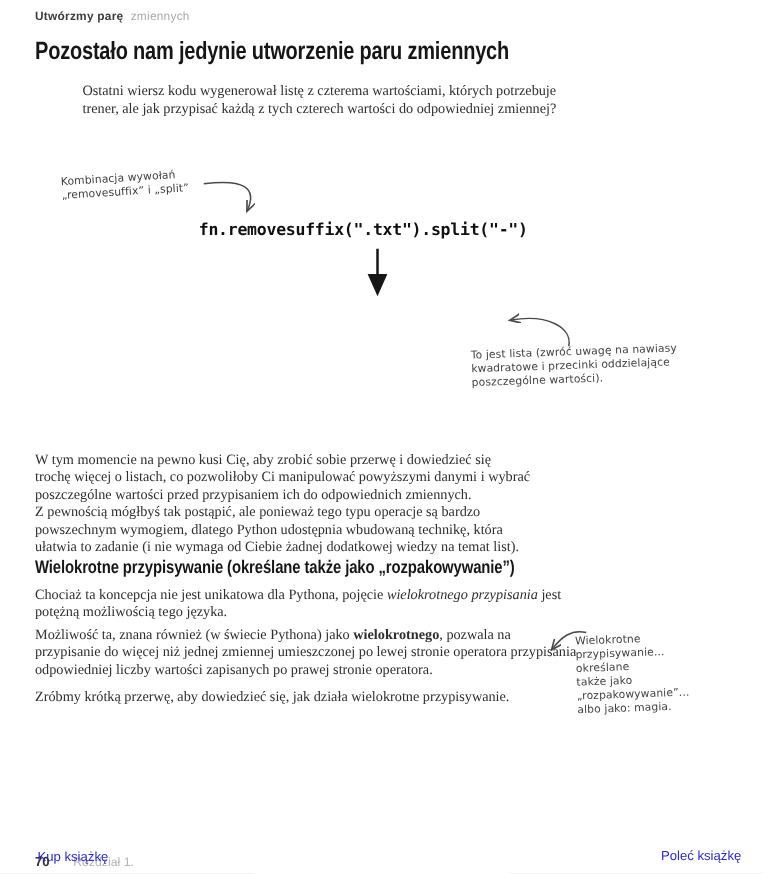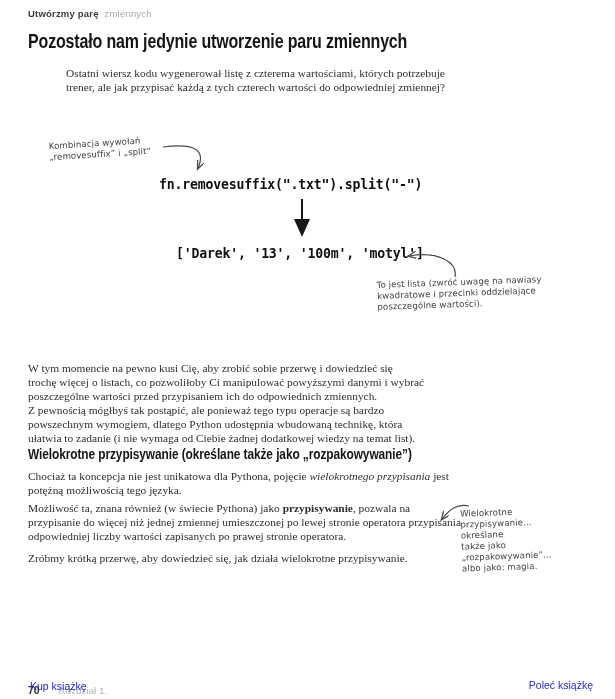--- a/index.html
+++ b/index.html
@@ -96,38 +96,37 @@
   <div class="h1">Pozostało nam jedynie utworzenie paru zmiennych</div>
 
   <div class="para pre p-intro">Ostatni wiersz kodu wygenerował listę z czterema wartościami, których potrzebuje
 trener, ale jak przypisać każdą z tych czterech wartości do odpowiedniej zmiennej?</div>
 
   <div class="hand note-combo">Kombinacja wywołań
 „removesuffix” i „split”</div>
 
   <div class="code code-expr">fn.removesuffix(".txt").split("-")</div>
 
-  <div class="code code-result">['Darek', '13', '100m', 'motyl']</div>
 
   <div class="hand note-list">To jest lista (zwróć uwagę na nawiasy
 kwadratowe i przecinki oddzielające
 poszczególne wartości).</div>
 
   <div class="para pre p-lists">W tym momencie na pewno kusi Cię, aby zrobić sobie przerwę i dowiedzieć się
 trochę więcej o listach, co pozwoliłoby Ci manipulować powyższymi danymi i wybrać
 poszczególne wartości przed przypisaniem ich do odpowiednich zmiennych.
 Z pewnością mógłbyś tak postąpić, ale ponieważ tego typu operacje są bardzo
 powszechnym wymogiem, dlatego Python udostępnia wbudowaną technikę, która
 ułatwia to zadanie (i nie wymaga od Ciebie żadnej dodatkowej wiedzy na temat list).</div>
 
   <div class="h2">Wielokrotne przypisywanie (określane także jako „rozpakowywanie”)</div>
 
   <div class="para p-concept"><span>Chociaż ta koncepcja nie jest unikatowa dla Pythona, pojęcie </span><span class="em">wielokrotnego przypisania</span><span> jest potężną możliwością tego języka.</span></div>
 
-  <div class="para p-unpacking"><span>Możliwość ta, znana również (w świecie Pythona) jako </span><span class="bold">przypisywanie</span><span>, pozwala na przypisanie do więcej niż jednej zmiennej umieszczonej po lewej stronie operatora przypisania odpowiedniej liczby wartości zapisanych po prawej stronie operatora.</span></div>
+  <div class="para p-unpacking"><span>Możliwość ta, znana również (w świecie Pythona) jako </span><span class="bold">wielokrotnego</span><span>, pozwala na przypisanie do więcej niż jednej zmiennej umieszczonej po lewej stronie operatora przypisania odpowiedniej liczby wartości zapisanych po prawej stronie operatora.</span></div>
 
   <div class="para p-break">Zróbmy krótką przerwę, aby dowiedzieć się, jak działa wielokrotne przypisywanie.</div>
 
   <div class="hand note-margin">Wielokrotne
 przypisywanie...
 określane
 także jako
 „rozpakowywanie”...
 albo jako: magia.</div>
 

